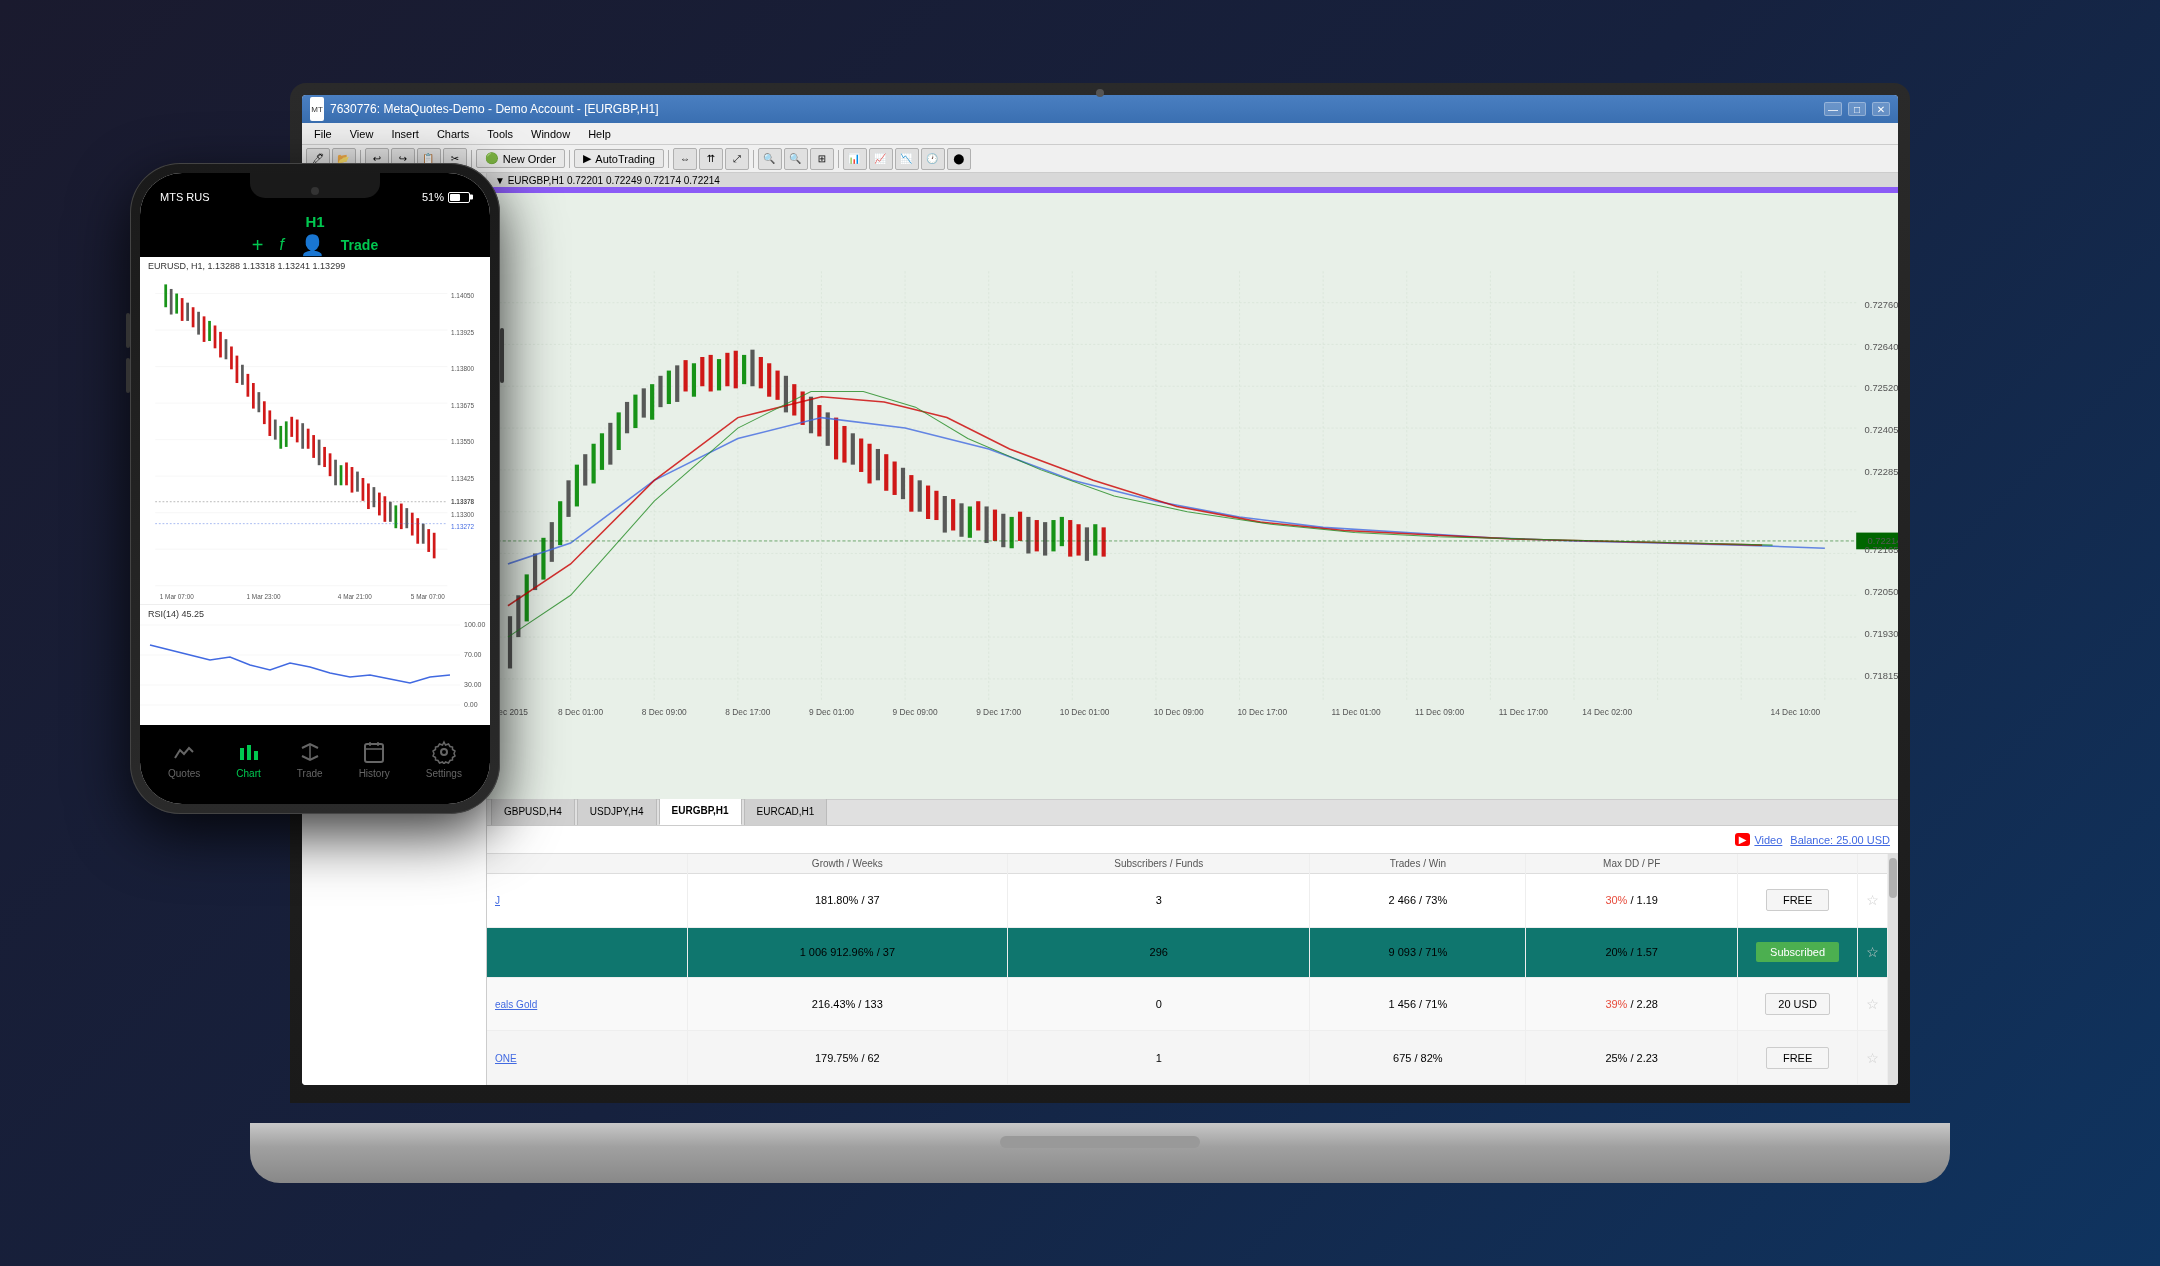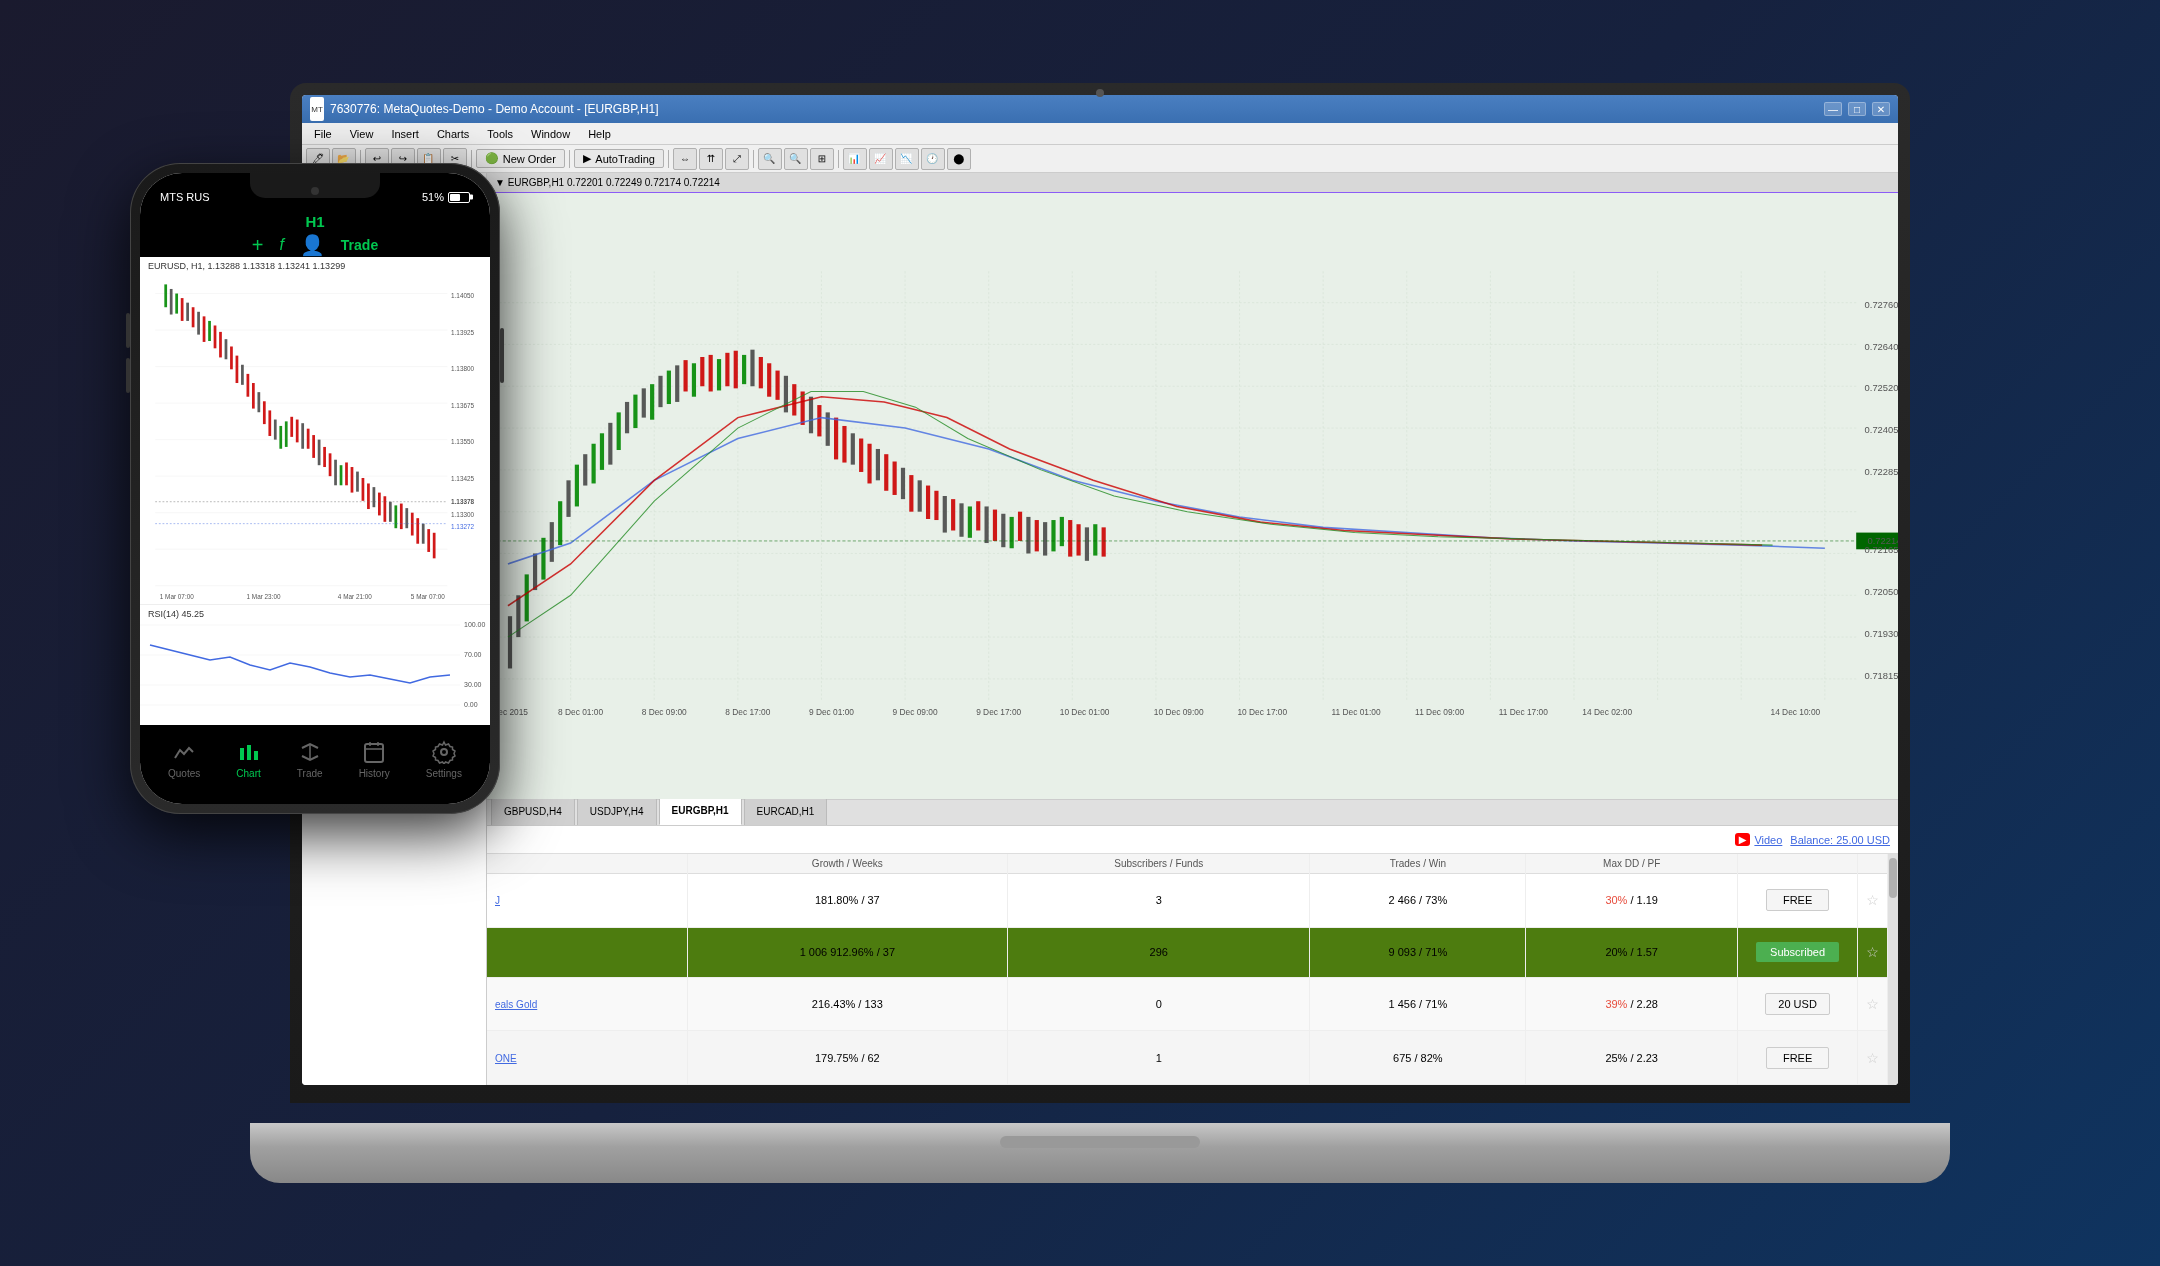--- a/index.html
+++ b/index.html
@@ -264,21 +264,21 @@
       overflow: hidden;
     }
 
     .chart-info-bar {
       background: #d8d8d8;
       height: 20px;
       display: flex;
       align-items: center;
       padding: 0 8px;
       font-size: 10px;
-      border-bottom: 1px solid #8b5cf6;
+      border-bottom: 6px solid #8b5cf6;
     }
 
     .chart-container {
       flex: 1;
       background: #e8f0e8;
       position: relative;
       overflow: hidden;
     }
 
     
@@ -960,21 +960,21 @@
                           <span style="color:#e74c3c">30%</span>
                           <span> / 1.19</span>
                         </td>
                         <td>
                           <button class="free-btn">FREE</button>
                         </td>
                         <td>
                           <span class="star-icon">☆</span>
                         </td>
                       </tr>
-                      <tr style="background:#4d7c0f">
+                      <tr style="background:#0f766e">
                         <td style="text-align:left;padding-left:8px">
                         </td>
                         <td>1 006 912.96% / 37</td>
                         <td>296</td>
                         <td>9 093 / 71%</td>
                         <td>
                           <span>20%</span>
                           <span> / 1.57</span>
                         </td>
                         <td>

